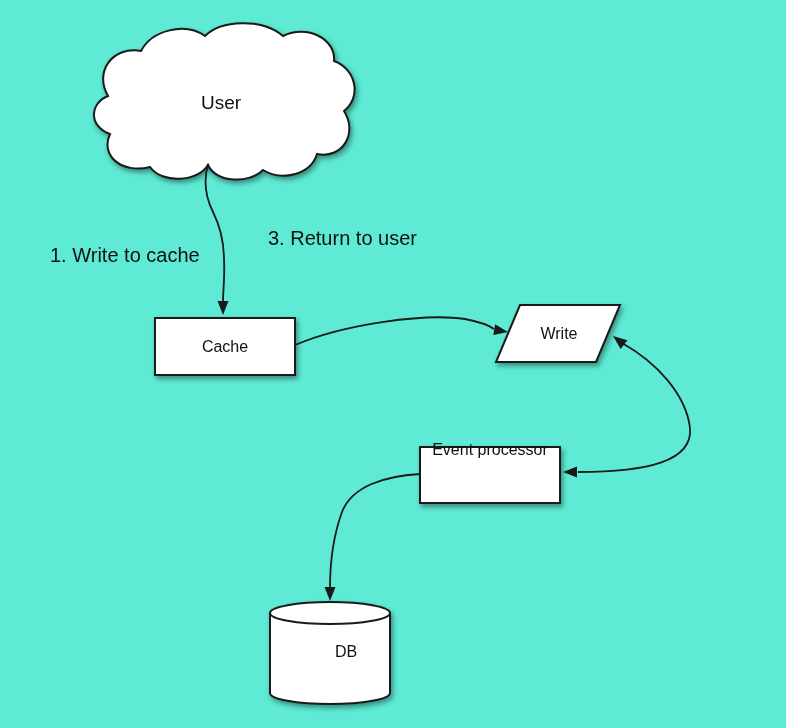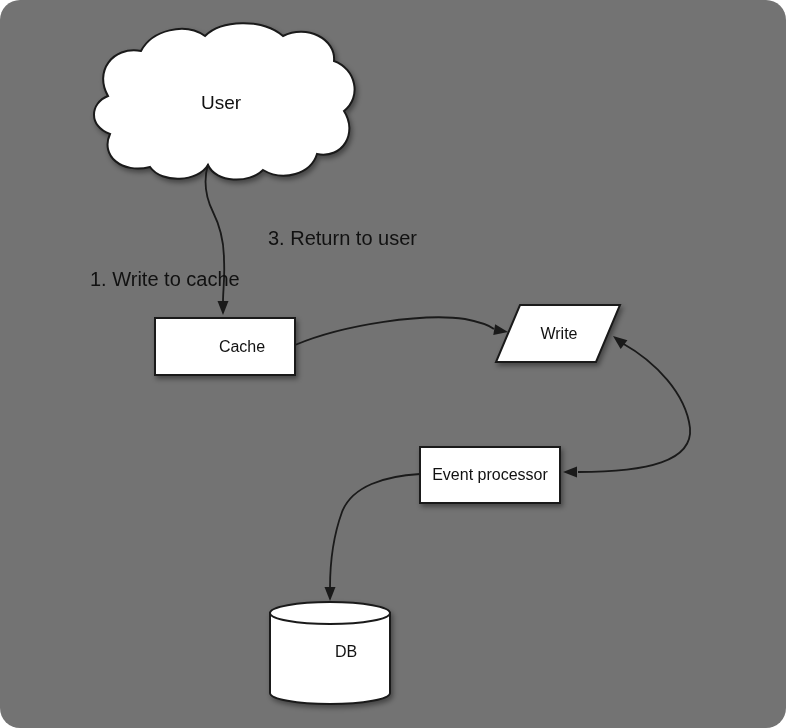--- a/index.html
+++ b/index.html
@@ -1,24 +1,23 @@
 <!DOCTYPE html>
 <html><head>
 <meta charset="utf-8">
 <style>
   html, body { margin: 0; padding: 0; background: #ffffff; }
   #canvas {
     position: relative;
     width: 786px;
     height: 728px;
-    background: #737373;
+    background: #5eead4;
     font-family: "Liberation Sans", sans-serif;
     color: #111111;
     overflow: hidden;
-    border-radius: 20px;
   }
   #canvas svg { position: absolute; left: 0; top: 0; }
   .shape { fill: #ffffff; stroke: #1a1a1a; stroke-width: 2; }
   .shadow { filter: drop-shadow(2px 3px 2.5px rgba(0,0,0,0.40)); }
   .edge { fill: none; stroke: #1a1a1a; stroke-width: 1.8; }
   .ahead { fill: #1a1a1a; stroke: none; }
   .label { position: absolute; white-space: nowrap; color: #111111; }
   .step-label { font-size: 20px; line-height: 1.2; }
   .node-label { font-size: 16px; line-height: 1.2; transform: translate(-50%, -50%); }
   .user-label { font-size: 19px; }
@@ -63,27 +62,27 @@
     <path class="edge" d="M 622,343 C 656,362 686,394 690,428 C 693,461 648,472 578,472"></path>
     <polygon class="ahead" points="0,0 -14,-5.5 -14,5.5" transform="translate(613,336) rotate(-142)"></polygon>
     <polygon class="ahead" points="0,0 -14,-5.5 -14,5.5" transform="translate(563,472) rotate(180)"></polygon>
 
     <path class="edge" d="M 420,474 C 385,476 352,486 342,512 C 334,534 330,560 330,588"></path>
     <polygon class="ahead" points="0,0 -14,-5.5 -14,5.5" transform="translate(330,601) rotate(90)"></polygon>
   </svg>
 
   <div class="label node-label user-label" style="left:221px; top:103px;">User</div>
 
-  <div class="label node-label" style="left:242px; top:347px;">Cache</div>
+  <div class="label node-label" style="left:225px; top:347px;">Cache</div>
 
   <div class="label node-label" style="left:559px; top:334px;">Write</div>
 
-  <div class="label node-label" style="left:490px; top:475px;">Event processor</div>
+  <div class="label node-label" style="left:490px; top:450px;">Event processor</div>
 
   <div class="label node-label" style="left:346px; top:652px;">DB</div>
 
-  <div class="label step-label" style="left:50px; top:267px;margin-left:40px;">1. Write to cache</div>
+  <div class="label step-label" style="left:50px; top:243px;">1. Write to cache</div>
 
 
   <div class="label step-label" style="left:236px; top:226px;margin-left:32px;">3. Return to user</div>
 
 
 </div>
 
 </body></html>

